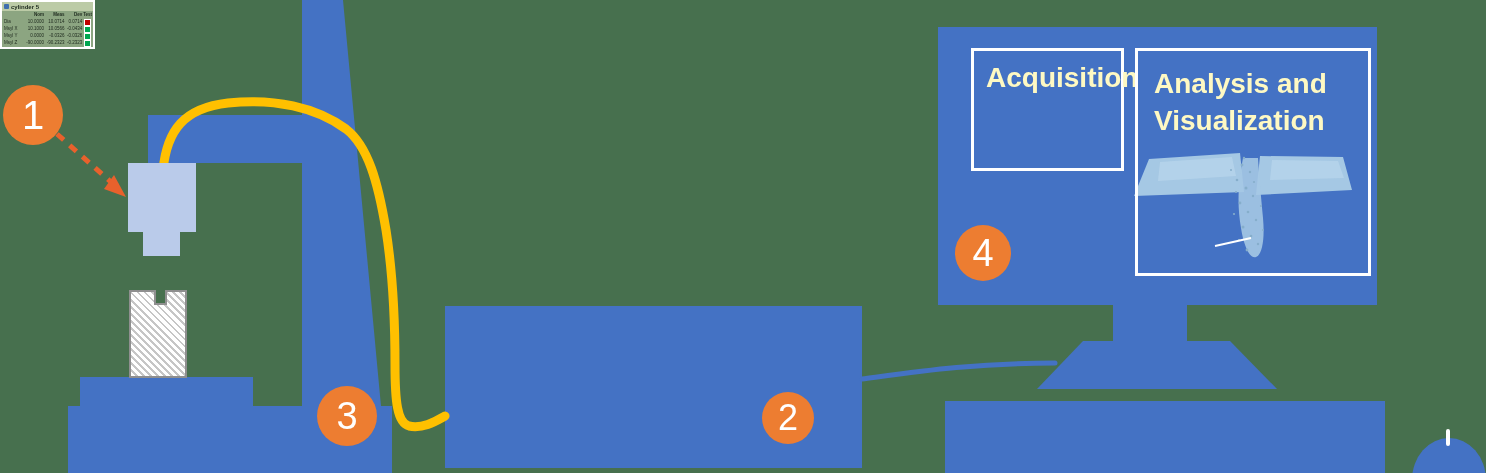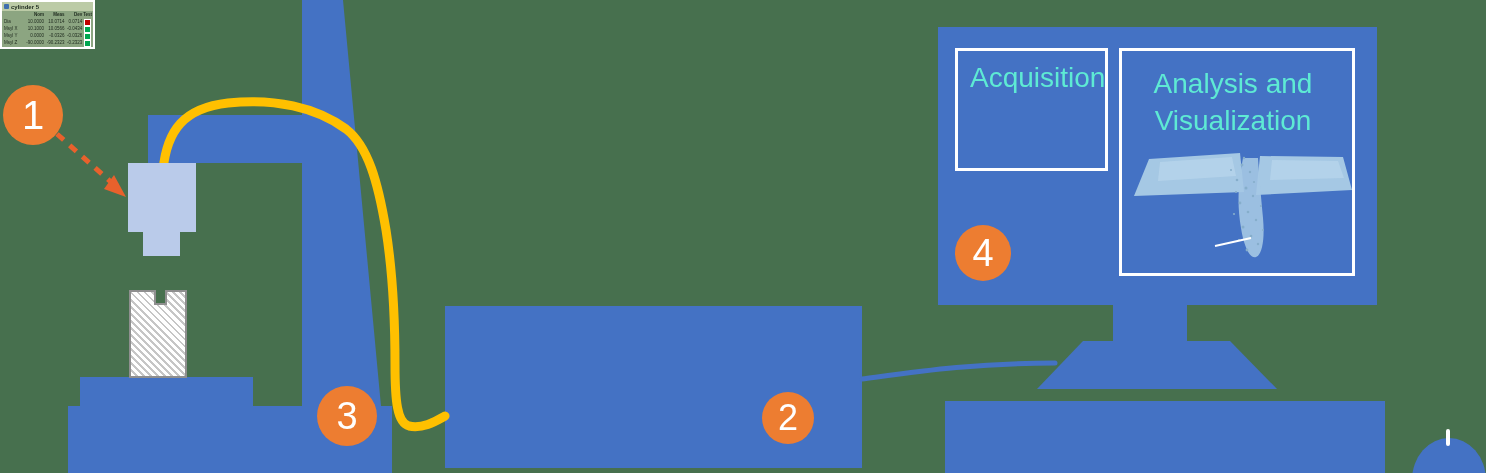--- a/index.html
+++ b/index.html
@@ -29,24 +29,24 @@
     border-left:2px solid #8F8F8F;border-right:2px solid #8F8F8F;border-bottom:2px solid #8F8F8F;
   }
   #specimen-notch-tip{
     left:24px;top:8px;width:9px;height:9px;
     background:#47704E;border:2px solid #8F8F8F;
     transform:rotate(45deg);z-index:-1;
   }
   
   .panel{
     position:absolute;border:3px solid #ffffff;box-sizing:border-box;
-    color:#5eead4;font-size:28px;line-height:37px;font-weight:400;
+    color:#fef9c3;font-size:28px;line-height:37px;font-weight:700;margin-left:16px;
   }
   #acquisition-panel{left:955px;top:48px;width:153px;height:123px;padding:8px 0 0 12px;}
-  #analysis-panel{left:1119px;top:48px;width:236px;height:228px;padding:14px 0 0 16px;text-align:center;}
+  #analysis-panel{left:1119px;top:48px;width:236px;height:228px;padding:14px 0 0 16px;}
   #analysis-panel .panel-title{width:190px;}
   
   #measure-widget{
     left:1121px;top:226px;width:95px;height:49px;
     border:2px solid #ffffff;background:#8CA581;box-sizing:border-box;
     font-family:"Liberation Sans", sans-serif;color:#1e2a1e;z-index:5;
   }
   #mw-titlebar{
     height:9px;background:#BCCBA6;display:flex;align-items:center;gap:2px;
     padding:0 2px;border-bottom:1px solid #7b93724;

